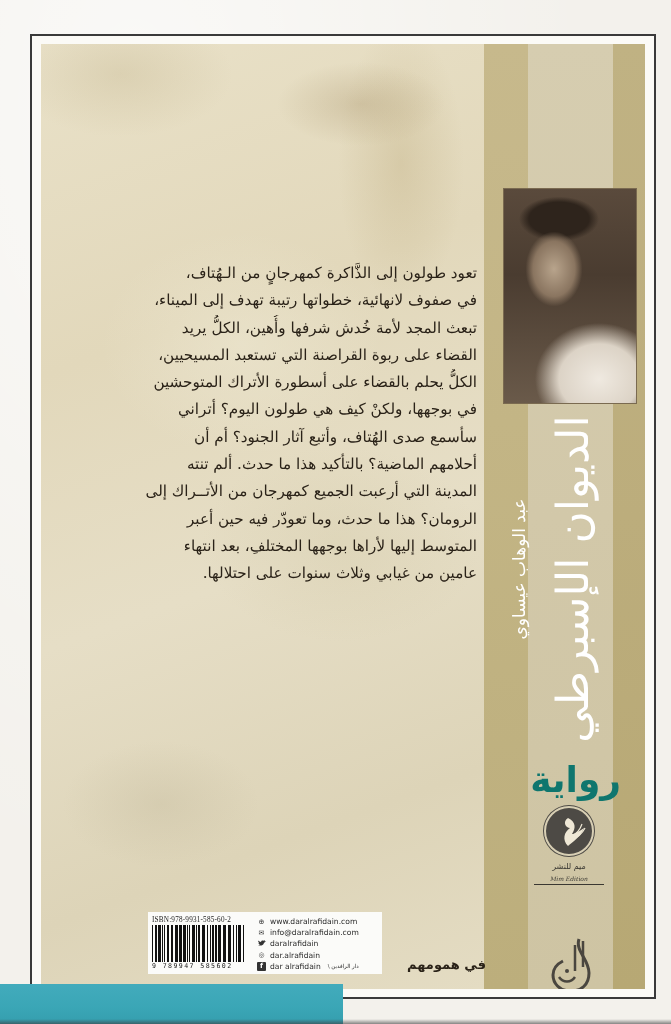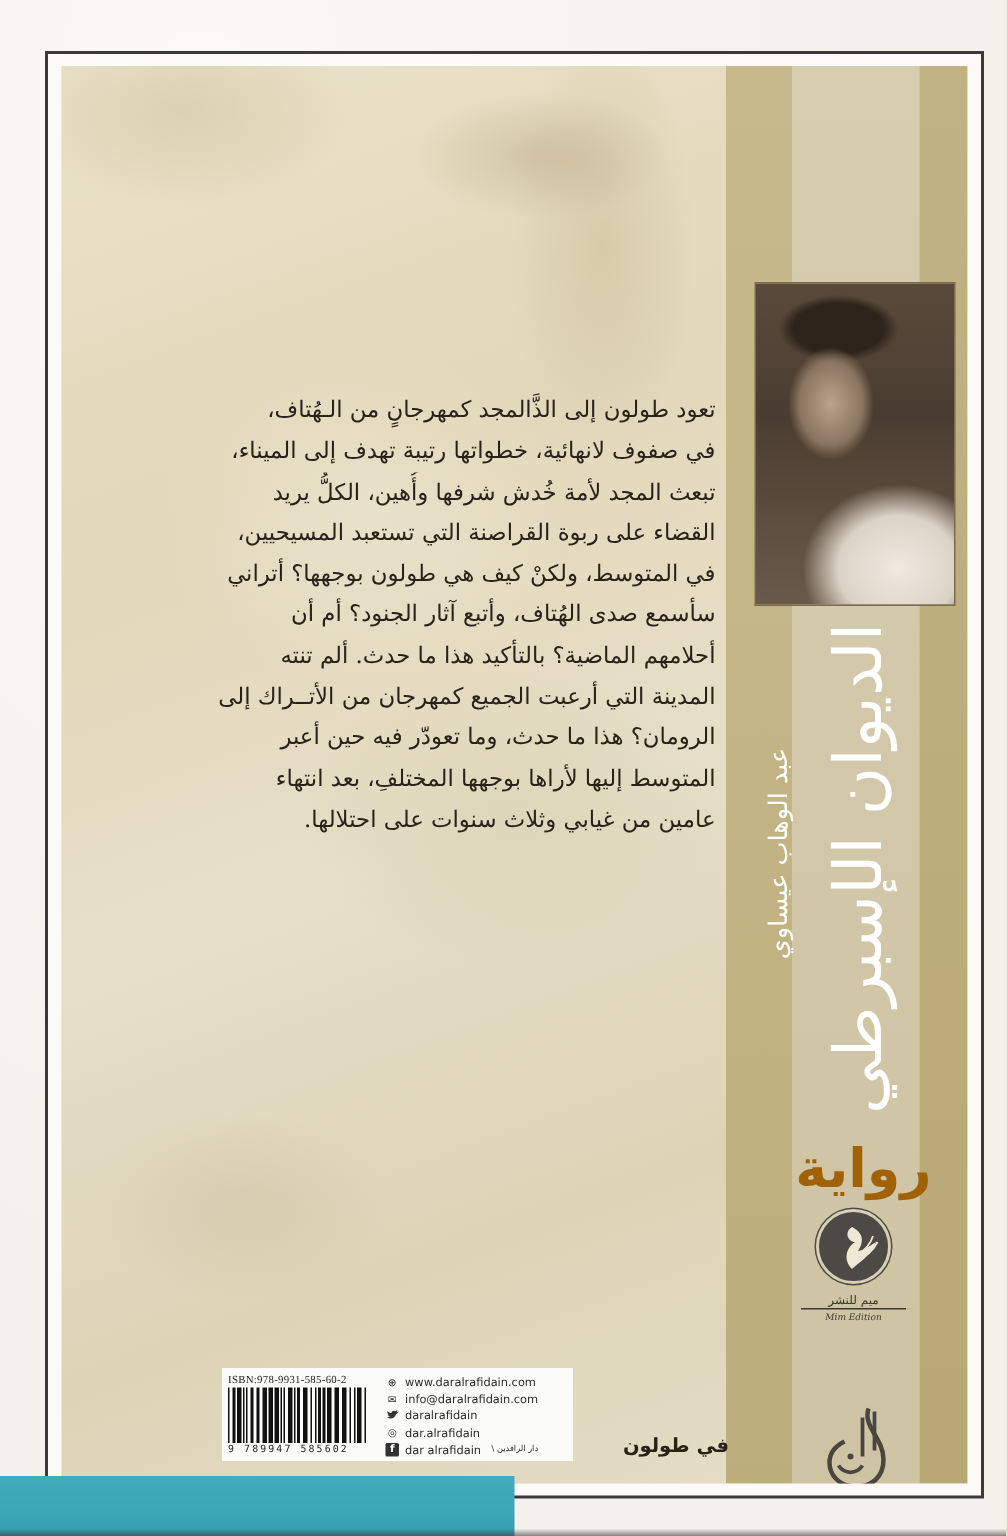--- a/index.html
+++ b/index.html
@@ -107,21 +107,21 @@
     color: #ffffff;
     font-family: "DejaVu Serif", serif;
     font-size: 17px;
     direction: rtl;
   }
   .genre {
     position: absolute;
     left: 490px; top: 715px;
     width: 90px;
     text-align: center;
-    color: #a16207;
+    color: #0f766e;
     font-family: "DejaVu Sans", sans-serif;
     font-size: 36px;
     font-weight: bold;
     direction: rtl;
   }
 
   .mim-logo {
     position: absolute;
     left: 503px; top: 762px;
     width: 50px; height: 50px;
@@ -129,21 +129,21 @@
     background: #4d4a45;
     border: 2px solid #d8cfb4;
     box-shadow: 0 0 0 1px #4d4a45;
   }
   .mim-logo svg { position: absolute; left: 8px; top: 6px; }
   .mim-name {
     position: absolute;
     left: 493px; top: 818px;
     width: 70px; text-align: center;
     font-size: 8px; color: #3a3832; direction: rtl;
-    border-bottom: 1px solid #3a3832; padding-bottom: 1px;
+    border-bottom: 1px solid #3a3832; padding-bottom: 13px;
   }
   .mim-sub {
     position: absolute;
     left: 493px; top: 831px;
     width: 70px; text-align: center;
     font-family: "DejaVu Serif", serif;
     font-style: italic;
     font-size: 6px; color: #3a3832;
   }
   .rafidain-logo {
@@ -223,25 +223,26 @@
 
 <div class="cover">
   <div class="marble"></div>
   <div class="strip-left"></div>
   <div class="strip-mid"></div>
   <div class="strip-right"></div>
 
   <div class="author-photo"></div>
 
   <div class="blurb">
-    <span class="blurb-line">تعود طولون إلى الذَّالمجد كمهرجانٍ من الـهُتاف،</span>
+    <span class="blurb-line">تعود طولون إلى الذَّاكرة كمهرجانٍ من الـهُتاف،</span>
     <span class="blurb-line">في صفوف لانهائية، خطواتها رتيبة تهدف إلى الميناء،</span>
     <span class="blurb-line">تبعث المجد لأمة خُدش شرفها وأُهين، الكلُّ يريد</span>
     <span class="blurb-line">القضاء على ربوة القراصنة التي تستعبد المسيحيين،</span>
-    <span class="blurb-line">في المتوسط، ولكنْ كيف هي طولون بوجهها؟ أتراني</span>
+    <span class="blurb-line">الكلُّ يحلم بالقضاء على أسطورة الأتراك المتوحشين</span>
+    <span class="blurb-line">في بوجهها، ولكنْ كيف هي طولون اليوم؟ أتراني</span>
     <span class="blurb-line">سأسمع صدى الهُتاف، وأتبع آثار الجنود؟ أم أن</span>
     <span class="blurb-line">أحلامهم الماضية؟ بالتأكيد هذا ما حدث. ألم تنته</span>
     <span class="blurb-line">المدينة التي أرعبت الجميع كمهرجان من الأتــراك إلى</span>
     <span class="blurb-line">الرومان؟ هذا ما حدث، وما تعودّر فيه حين أعبر</span>
     <span class="blurb-line">المتوسط إليها لأراها بوجهها المختلفِ، بعد انتهاء</span>
     <span class="blurb-line">عامين من غيابي وثلاث سنوات على احتلالها.</span>
   </div>
 
   <div class="author-vertical">
     <span>عبد الوهاب عيساوي</span>
@@ -264,21 +265,21 @@
   <div class="rafidain-logo">
     <svg width="52" height="56" viewBox="0 0 52 56">
       <path d="M34 2 C30 14 44 22 44 36 C44 48 36 54 26 54 C14 54 8 46 8 38 C8 30 14 26 18 24" stroke="#4a463f" stroke-width="3" fill="none"></path>
       <path d="M38 4 L38 30" stroke="#4a463f" stroke-width="2.5"></path>
       <path d="M30 8 L30 34" stroke="#4a463f" stroke-width="2.5"></path>
       <path d="M14 40 C18 46 26 46 30 40" stroke="#4a463f" stroke-width="2.5" fill="none"></path>
       <circle cx="22" cy="34" r="2" fill="#4a463f"></circle>
     </svg>
   </div>
 
-  <div class="country">في طولون</div>
+  <div class="country">في همومهم</div>
 
   <div class="isbn-box">
     <div class="isbn-text">ISBN:978-9931-585-60-2</div>
     <div class="barcode" id="barcode">
         <i style="width: 1px; background: rgb(17, 17, 17);"></i>
         <i style="width: 2px; background: transparent;"></i>
         <i style="width: 2px; background: rgb(17, 17, 17);"></i>
         <i style="width: 1px; background: transparent;"></i>
         <i style="width: 3px; background: rgb(17, 17, 17);"></i>
         <i style="width: 1px; background: transparent;"></i>

